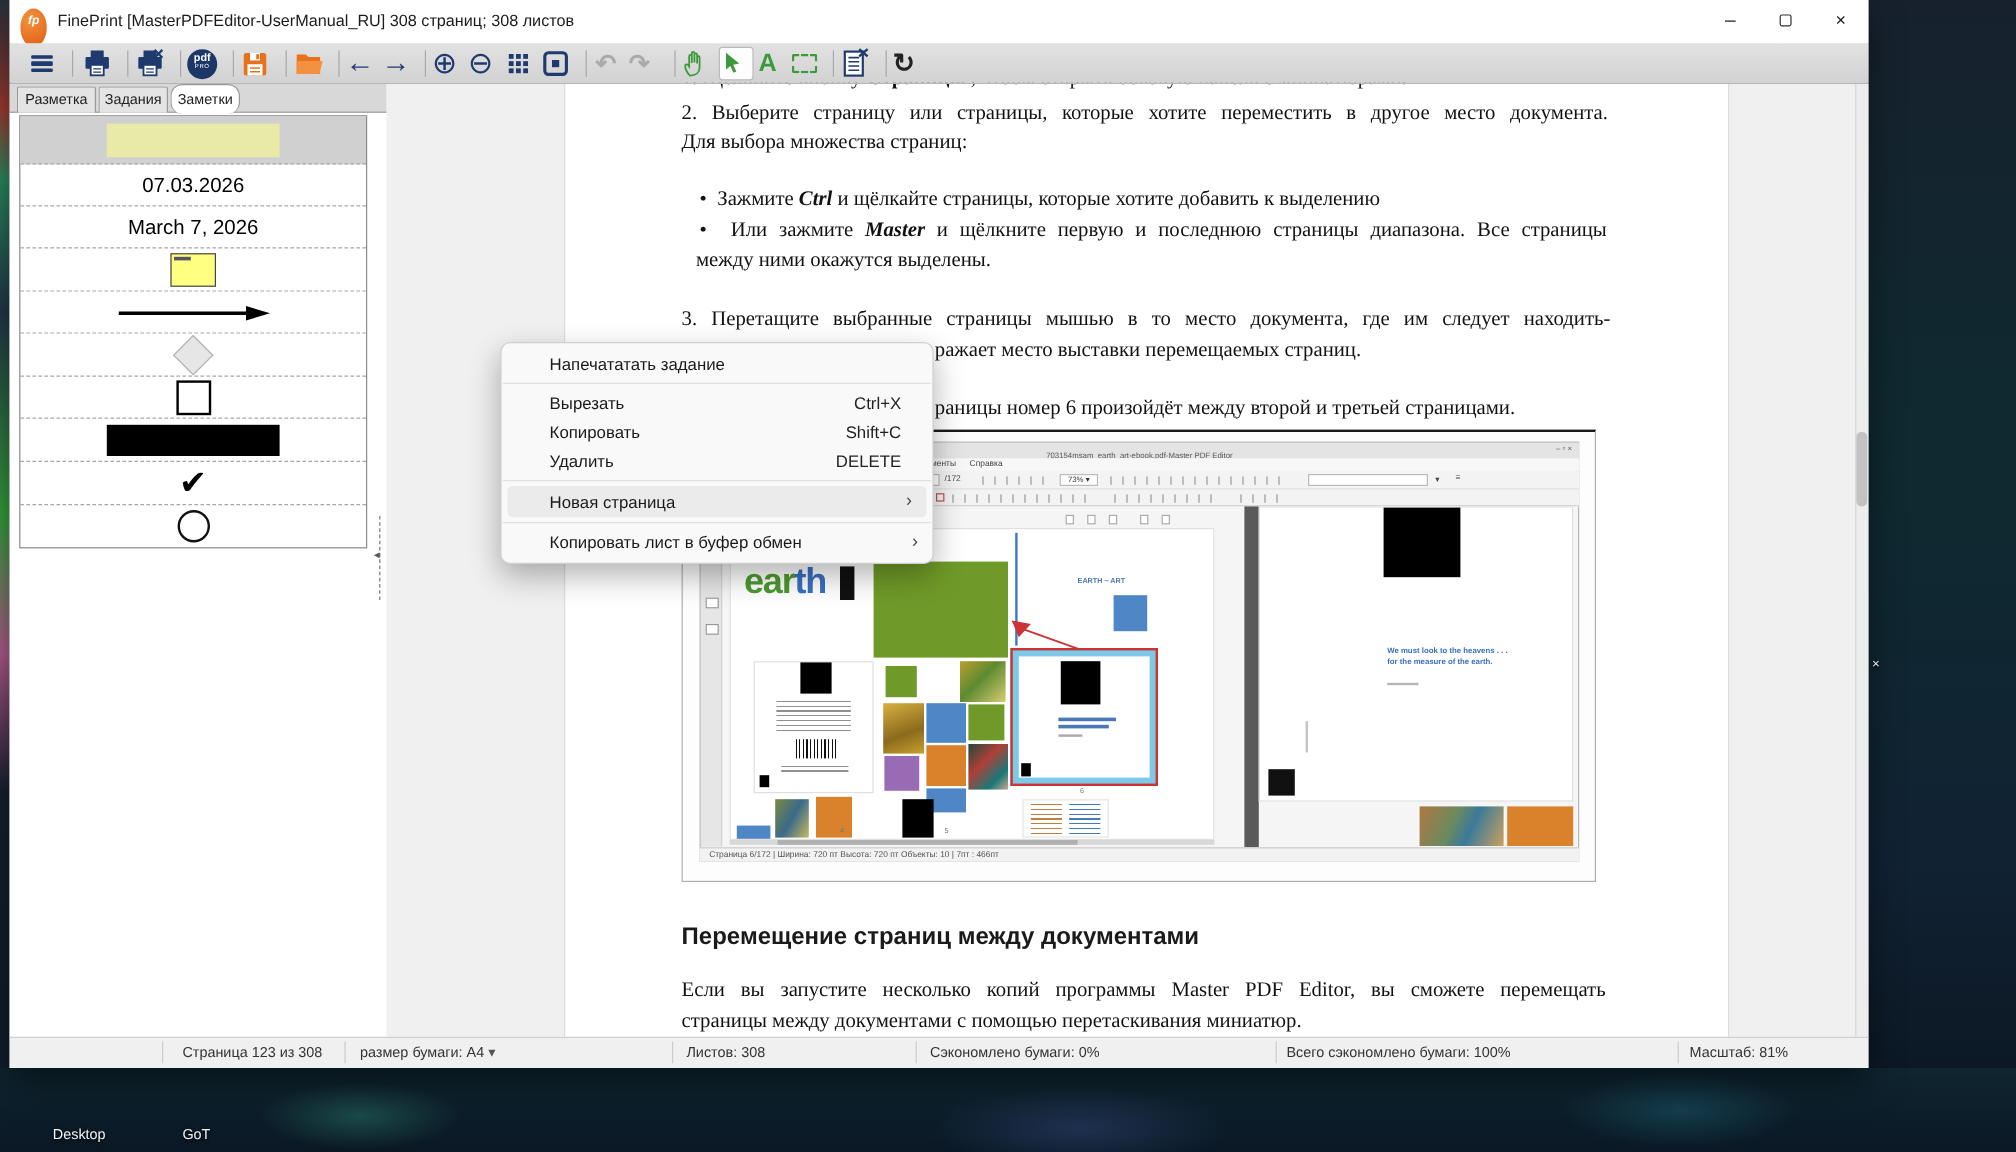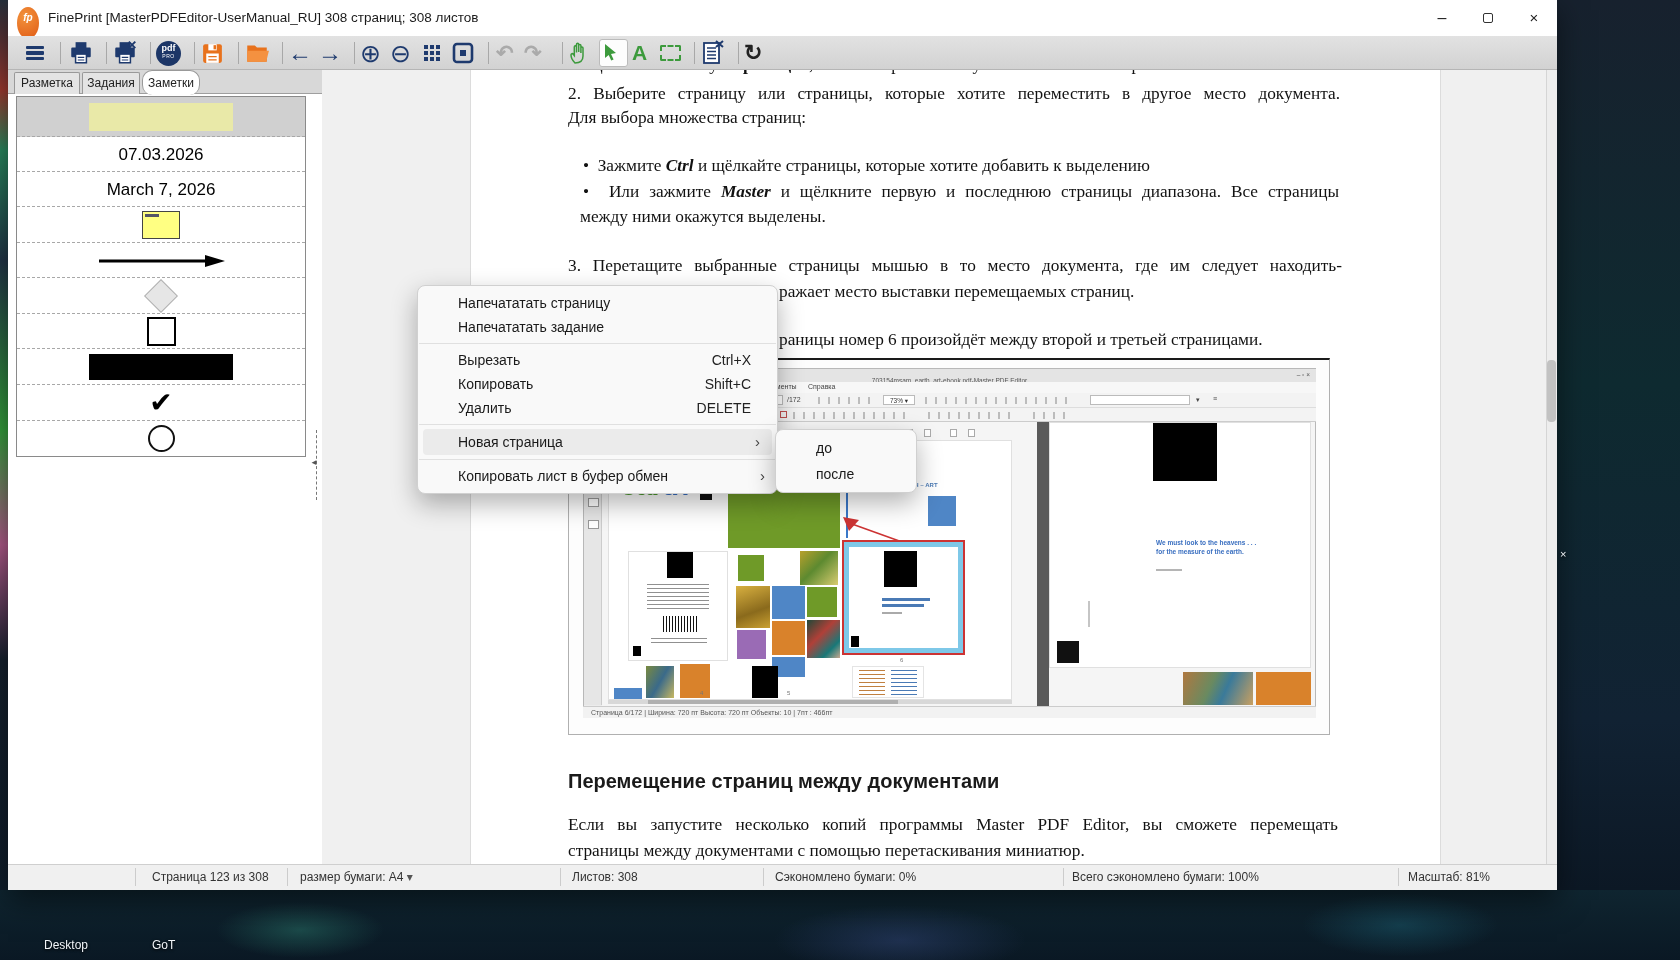--- a/index.html
+++ b/index.html
@@ -386,34 +386,29 @@
     <div class="abs" style="left:7px;top:218px;width:22px;height:22px;background:#111;"></div>
   </div>
   <div class="mpe-t abs" style="left:1183px;top:672px;width:70px;height:33px;background:linear-gradient(115deg,#b07840,#6a8a60 40%,#3a7a9a 60%,#caa060);"></div>
   <div class="mpe-t abs" style="left:1256px;top:672px;width:55px;height:33px;background:#d9822b;"></div>
 
   <div class="mpe-t abs" style="left:583px;top:706px;width:733px;height:12px;background:#f2f2f2;border-top:1px solid #ccc;">
     <span class="micro abs" style="left:8px;top:2px;color:#555;">Страница 6/172  |  Ширина: 720 пт  Высота: 720 пт  Объекты: 10   |   7пт : 466пт</span>
   </div>
 
   <div class="abs menu">
-    <div class="mi"><span>Напечататать страницу</span></div>
     <div class="mi"><span>Напечататать задание</span></div>
     <div class="msep"></div>
     <div class="mi"><span>Вырезать</span><span class="sc">Ctrl+X</span></div>
     <div class="mi"><span>Копировать</span><span class="sc">Shift+C</span></div>
     <div class="mi"><span>Удалить</span><span class="sc">DELETE</span></div>
     <div class="msep"></div>
     <div class="mi hl"><span>Новая страница</span><span class="chev">›</span></div>
     <div class="msep"></div>
     <div class="mi"><span>Копировать лист в буфер обмен</span><span class="chev">›</span></div>
-  </div>
-  <div class="abs submenu">
-    <div class="smi">до</div>
-    <div class="smi">после</div>
   </div>
 
   <div class="abs statusbar"></div>
   <div class="abs ssep" style="left:135px;"></div>
   <div class="abs stext" style="left:152px;">Страница 123 из 308</div>
   <div class="abs ssep" style="left:287px;"></div>
   <div class="abs stext" style="left:300px;"><span>размер бумаги: A4</span> <span style="color:#555;">▾</span></div>
   <div class="abs ssep" style="left:560px;"></div>
   <div class="abs stext" style="left:572px;">Листов: 308</div>
   <div class="abs ssep" style="left:763px;"></div>

